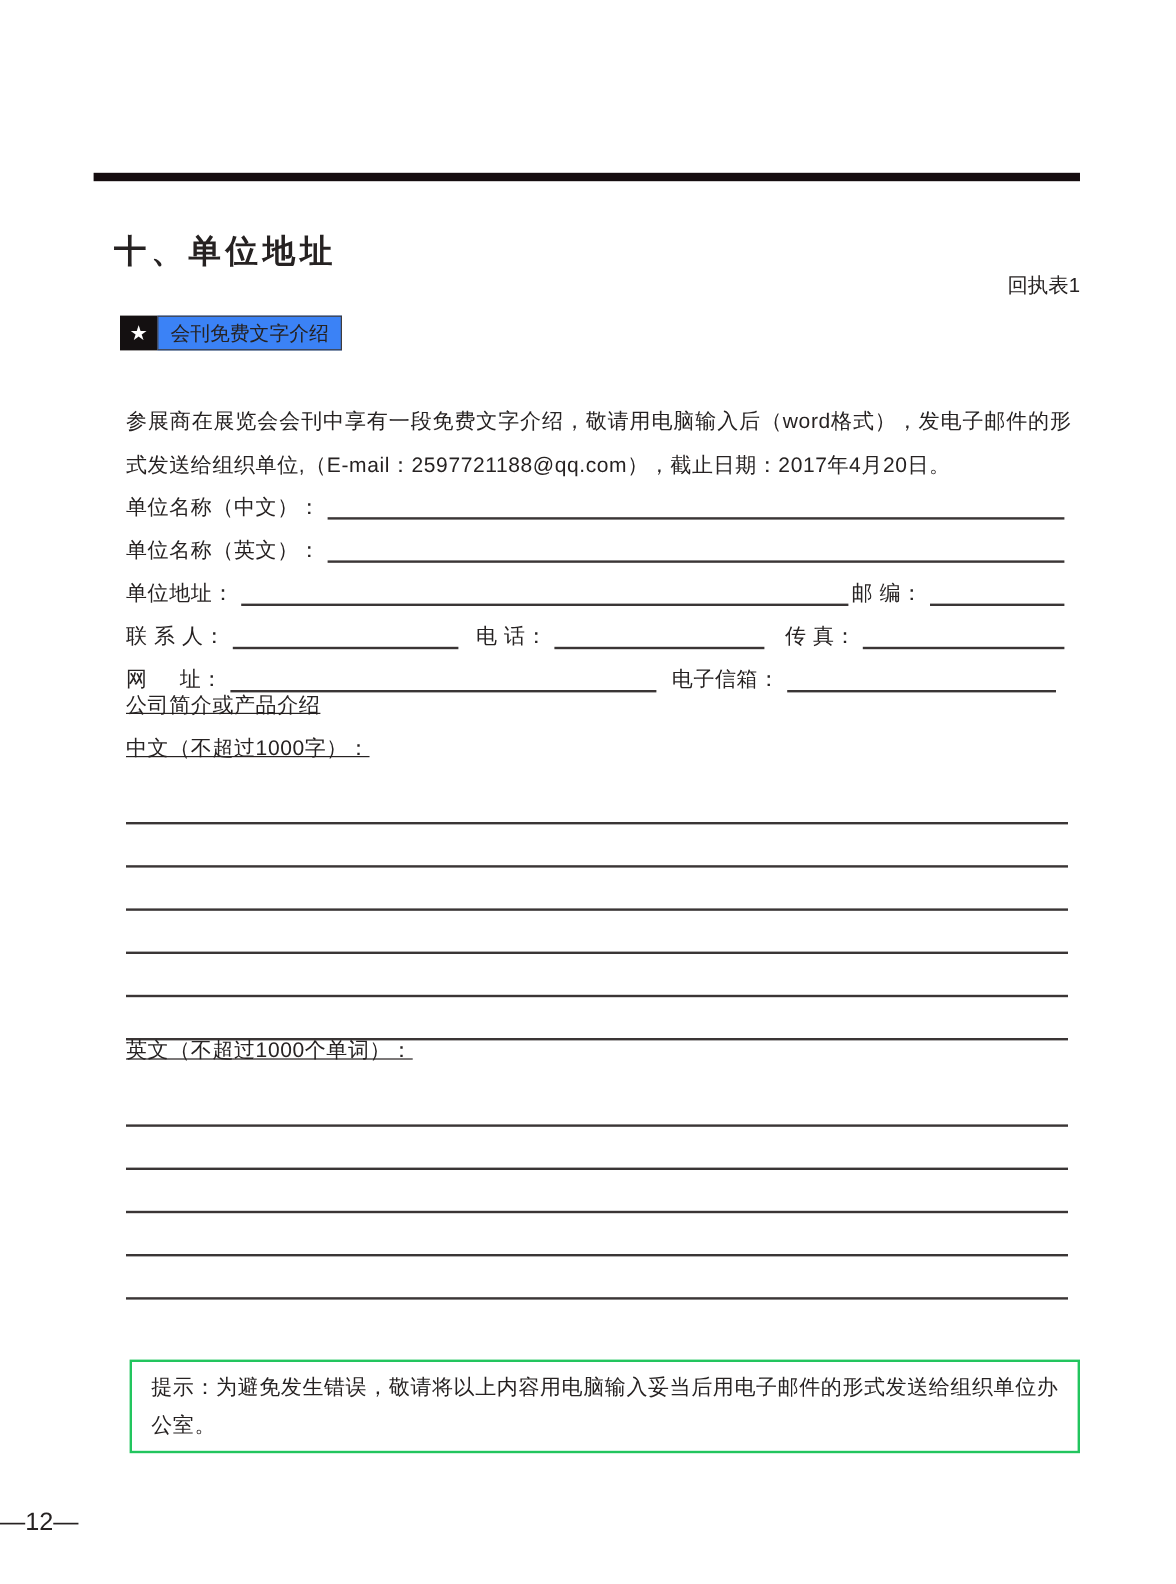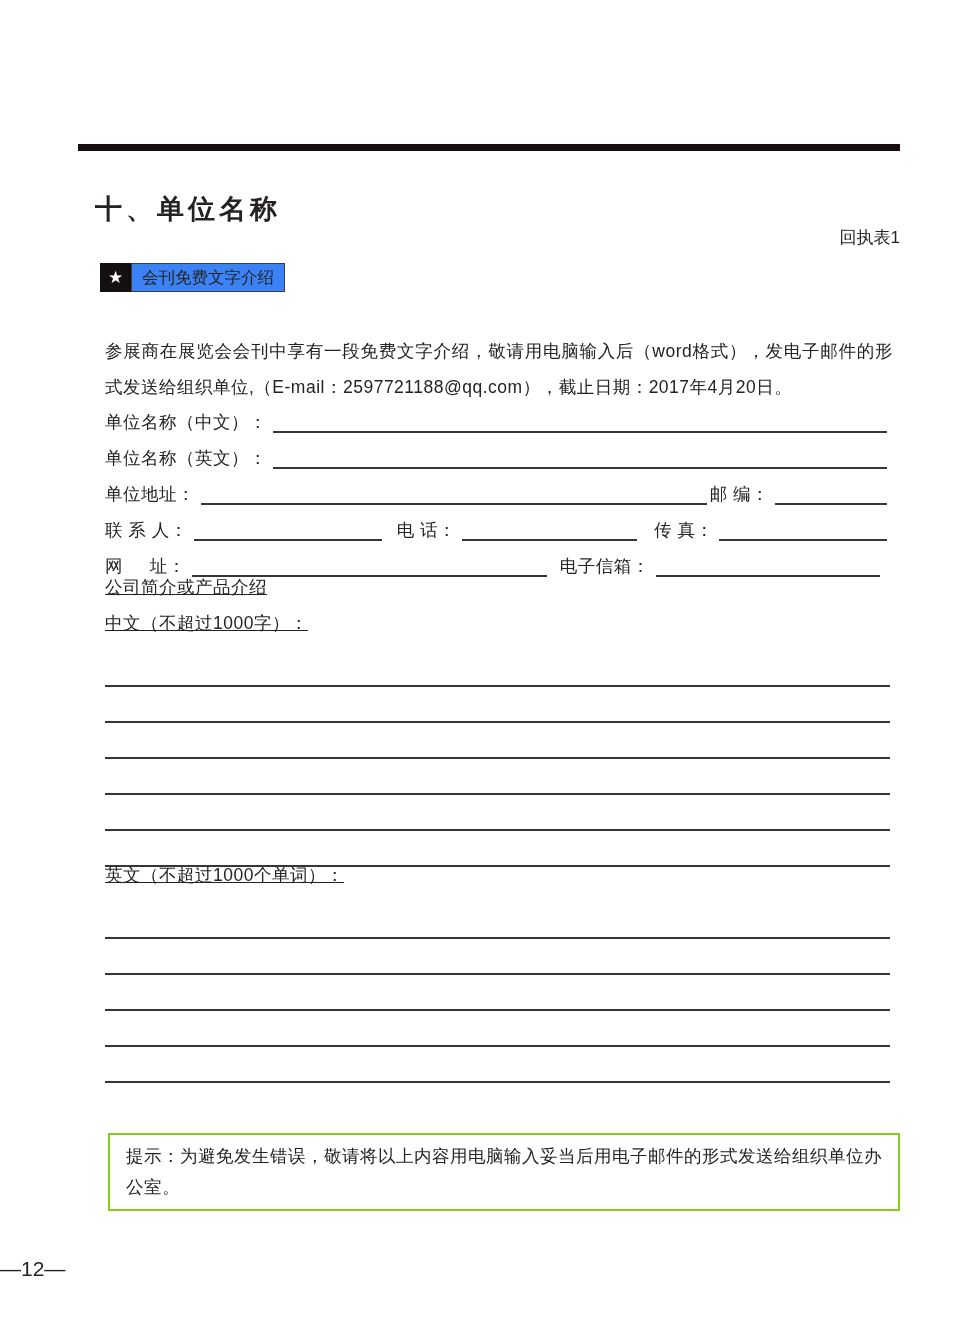--- a/index.html
+++ b/index.html
@@ -105,42 +105,42 @@
   .plain-row .lbl{padding-bottom:6px;}
 
   .writing-lines{margin:0 90px 0 105px;}
   .blank-line{
     height:36px;
     border-bottom:2px solid var(--line);
   }
 
   .notice-box{
     margin:50px 80px 0 108px;
-    border:2px solid #84cc16;
+    border:2px solid #22c55e;
     padding:6px 16px;
     font-size:17.5px;
     line-height:31px;
     letter-spacing:0.5px;
   }
 
   .page-number{
     margin-top:46px;
     text-align:left;
     font-size:21px;
     line-height:24px;
   }
 </style>
 </head>
 <body>
 
 <div class="page">
 
   <div class="top-rule"></div>
 
-  <h1 class="doc-title">十、单位名称</h1>
+  <h1 class="doc-title">十、单位地址</h1>
 
   <div class="reply-tag">回执表1</div>
 
   <div class="badge">
     <span class="star-box">★</span>
     <span class="badge-label">会刊免费文字介绍</span>
   </div>
 
   <p class="intro">参展商在展览会会刊中享有一段免费文字介绍，敬请用电脑输入后（word格式），发电子邮件的形式发送给组织单位,（E-mail：2597721188@qq.com），截止日期：2017年4月20日。</p>
 

